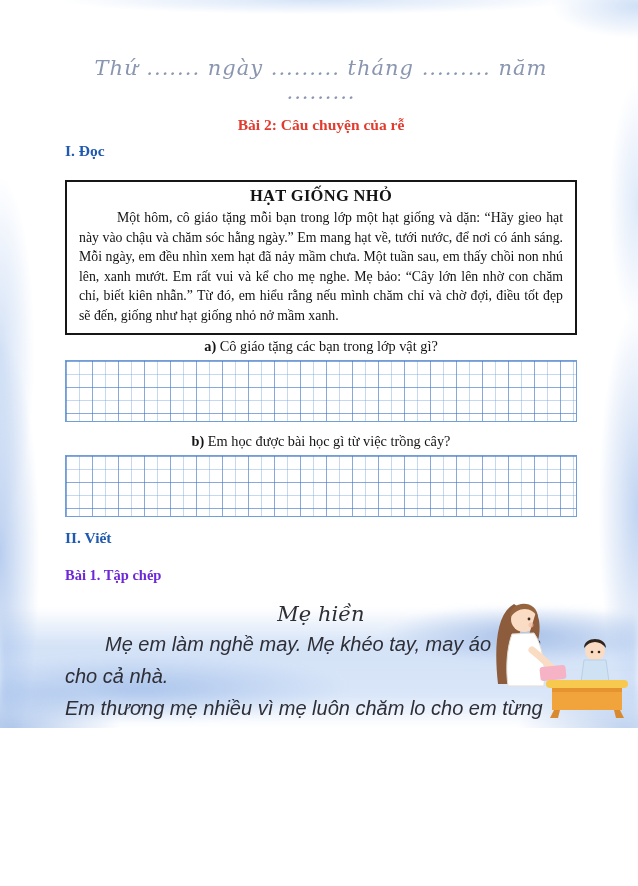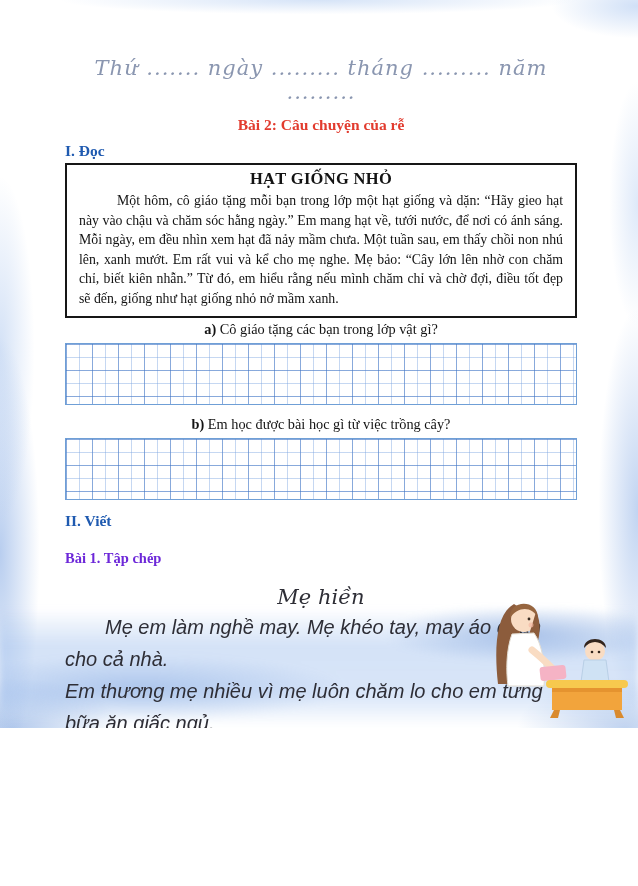--- a/index.html
+++ b/index.html
@@ -32,21 +32,21 @@
   }
   .content { position: relative; z-index: 2; padding: 0 61px 0 65px; }
 
   .date-line {
     margin-top: 56px; text-align: center; font-style: italic;
     font-family: "DejaVu Serif", serif; font-size: 21px; letter-spacing: 1px; color: #8a96b0;
   }
   .lesson-title { margin-top: 12px; text-align: center; font-weight: bold; font-size: 15.5px; color: #e23b2e; }
   .sec-heading  { margin-top: 8px; font-weight: bold; font-size: 15.5px; color: #1f5ab0; }
 
-  .reading-box { margin-top: 3px; border: 2px solid #161616; padding: 4px 12px 8px; background: rgba(255,255,255,.78); }
+  .reading-box { margin-top: 20px; border: 2px solid #161616; padding: 4px 12px 8px; background: rgba(255,255,255,.78); }
   .story-title { text-align: center; font-weight: bold; font-size: 16.5px; letter-spacing: .3px; }
   .story-text  { margin-top: 2px; font-size: 13.8px; line-height: 1.42; text-align: justify; text-indent: 38px; }
 
   .questions-label { margin-top: 5px; font-weight: bold; font-size: 14.3px; }
   .question { margin-top: 3px; font-size: 14.3px; text-align: center; }
   .question.second { margin-top: 11px; }
   .q-label { font-weight: bold; }
 
   .grid {
     margin-top: 5px; border: 1px solid #6f9fd6; background-color: rgba(255,255,255,.65);

